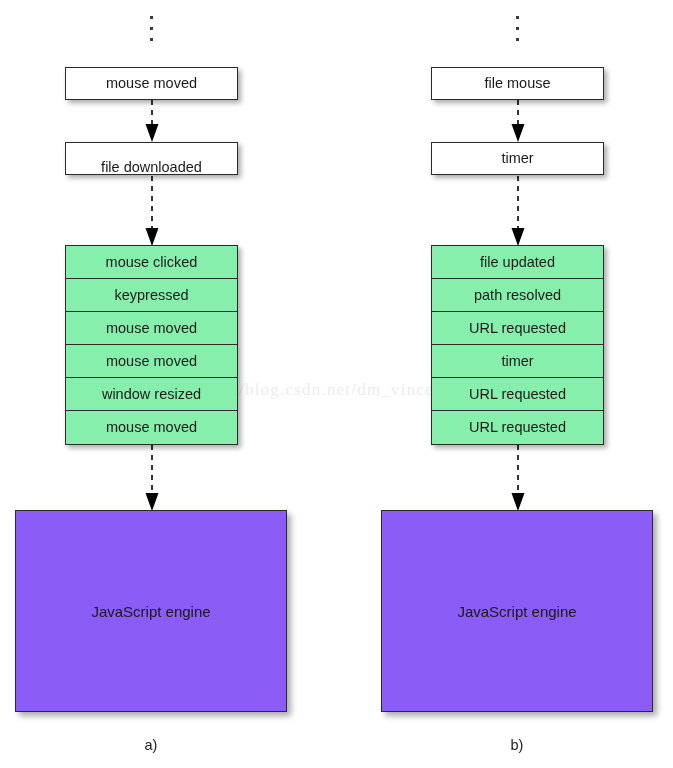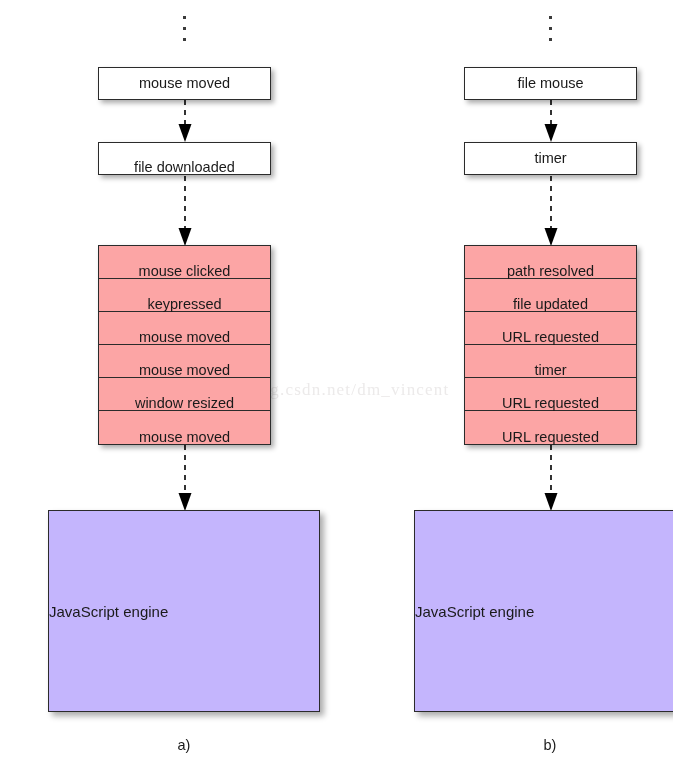--- a/index.html
+++ b/index.html
@@ -35,21 +35,20 @@
     z-index: 1;
     user-select: none;
   }
 
   
   .column {
     position: absolute;
     top: 0;
     width: 336px;
     height: 768px;
-    margin-left: 33px;
   }
   .column.left  { left: 0px; }
   .column.right { left: 337px; }
 
   
   .ellipsis {
     position: absolute;
     top: 16px;
     width: 4px;
     height: 32px;
@@ -91,43 +90,44 @@
     background: #ffffff;
     border: 1px solid #2b2b2b;
     box-shadow: 3px 3px 5px rgba(0,0,0,0.33);
     z-index: 3;
   }
   .queue .q-row {
     box-sizing: border-box;
     height: 33px;
     border-bottom: 1px solid #2b2b2b;
     display: flex;
-    align-items: flex-end;
+    align-items: center;
     justify-content: center;
-    background: #fca5a5;
+    background: #86efac;
   }
   .queue .q-row:last-child { border-bottom: none; }
   .queue .q-row .label {
     font-size: 14.5px;
     color: #1a1a1a;
     line-height: 1;
     white-space: nowrap;
   }
 
   
   .engine-box {
     position: absolute;
     box-sizing: border-box;
     width: 272px;
     height: 202px;
-    background: #c4b5fd;
+    background: #8b5cf6;
     border: 1px solid #2b2b2b;
     box-shadow: 4px 4px 6px rgba(0,0,0,0.33);
     display: flex;
     align-items: center;
+    justify-content: center;
     z-index: 3;
   }
   .engine-box .label {
     font-size: 15px;
     color: #1a1a1a;
     line-height: 1;
     white-space: nowrap;
   }
 
   
@@ -232,24 +232,24 @@
       <span class="label">timer</span>
     </div>
 
     <svg class="arrow" style="left:172px; top:176px;" width="18" height="70" viewBox="0 0 18 70">
       <line x1="9" y1="0" x2="9" y2="54" stroke="#000" stroke-width="1.6" stroke-dasharray="5,5"></line>
       <polygon points="9,70 2.5,52 15.5,52" fill="#000"></polygon>
     </svg>
 
     <div class="queue" style="left:94px; top:245px;">
       <div class="q-row">
+        <span class="label">file updated</span>
+      </div>
+      <div class="q-row">
         <span class="label">path resolved</span>
-      </div>
-      <div class="q-row">
-        <span class="label">file updated</span>
       </div>
       <div class="q-row">
         <span class="label">URL requested</span>
       </div>
       <div class="q-row">
         <span class="label">timer</span>
       </div>
       <div class="q-row">
         <span class="label">URL requested</span>
       </div>

